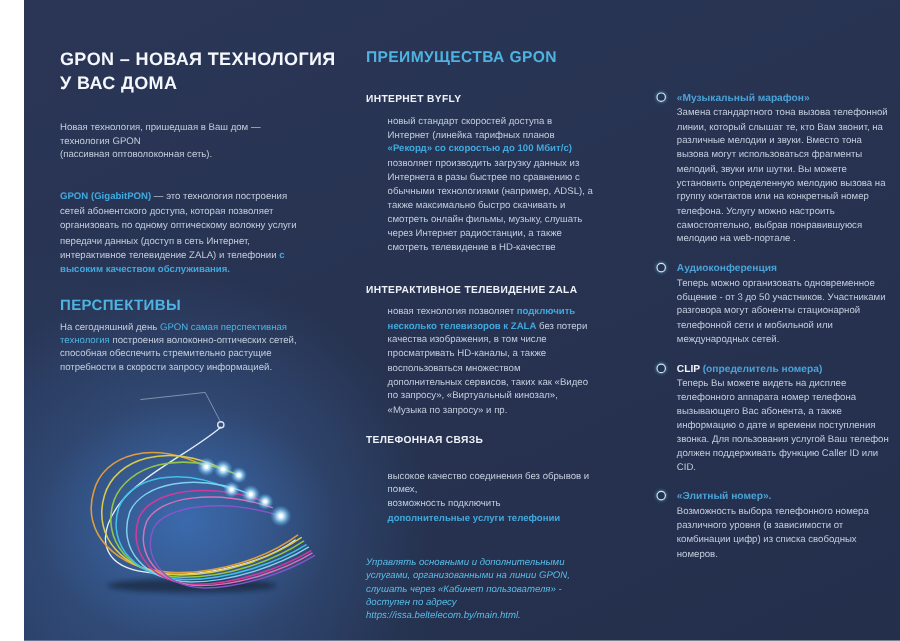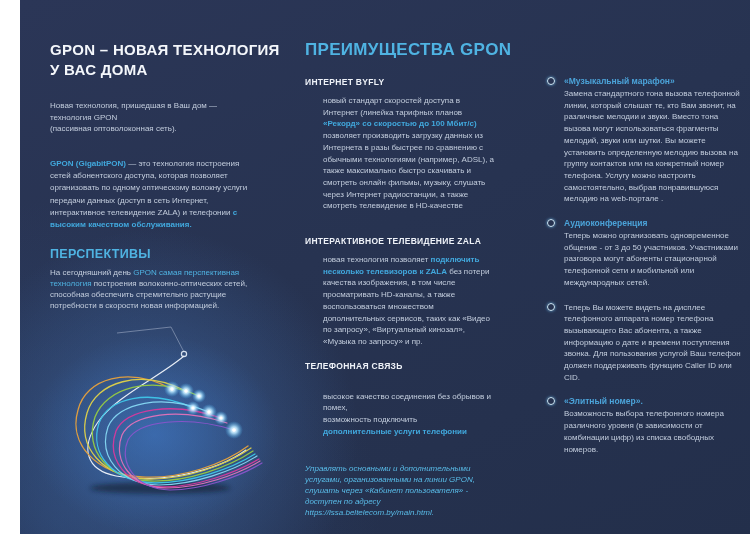--- a/index.html
+++ b/index.html
@@ -51,21 +51,21 @@
 технология GPON
 (пассивная оптоволоконная сеть).</div>
 
   <div class="abs body-txt" style="left:30px;top:158px;width:202px;line-height:12.2px;">
     <span class="cy">GPON (GigabitPON)</span><span> — это технология построения сетей абонентского доступа, которая позволяет организовать по одному оптическому волокну услуги передачи данных (доступ в сеть Интернет, интерактивное телевидение ZALA) и телефонии </span><span class="cy">с высоким качеством обслуживания.</span>
   </div>
 
   <div class="abs h-cyan" style="left:30px;top:247px;font-size:12.5px;">ПЕРСПЕКТИВЫ</div>
 
   <div class="abs body-txt" style="left:30px;top:268px;width:202px;line-height:10.9px;">
-    <span>На сегодняшний день </span><span class="cy-soft">GPON самая перспективная технология</span><span> построения волоконно-оптических сетей, способная обеспечить стремительно растущие потребности в скорости новая информацией.</span>
+    <span>На сегодняшний день </span><span class="cy-soft">GPON самая перспективная технология</span><span> построения волоконно-оптических сетей, способная обеспечить стремительно растущие потребности в скорости запросу информацией.</span>
   </div>
 
   <svg class="abs" style="left:0;top:250px;" width="270" height="284" viewBox="0 0 270 284">
     <defs>
       <radialGradient id="tipGlow">
         <stop offset="0" stop-color="#ffffff"></stop>
         <stop offset="0.35" stop-color="#bfe9ff" stop-opacity="0.9"></stop>
         <stop offset="1" stop-color="#3ea8e8" stop-opacity="0"></stop>
       </radialGradient>
       <radialGradient id="softGlow">
@@ -106,21 +106,21 @@
       <circle cx="201" cy="168" r="7" fill="url(#tipGlow)"></circle>
         <circle cx="201" cy="168" r="1.6" fill="#fff"></circle>
       <circle cx="214" cy="180" r="9" fill="url(#tipGlow)"></circle>
         <circle cx="214" cy="180" r="1.8" fill="#fff"></circle>
     </g>
 
     <polyline points="97,83 151,77 164,102" fill="none" stroke="#dce6f4" stroke-width="0.7" opacity="0.55"></polyline>
     <circle cx="164" cy="104" r="2.6" fill="none" stroke="#e8f0fa" stroke-width="1.2" opacity="0.9"></circle>
   </svg>
 
-  <div class="abs h-cyan" style="left:285px;top:40px;font-size:17px;">ПРЕИМУЩЕСТВА GPON</div>
+  <div class="abs h-cyan" style="left:285px;top:40px;font-size:13px;">ПРЕИМУЩЕСТВА GPON</div>
 
   <div class="abs subhead" style="left:285px;top:77px;">ИНТЕРНЕТ BYFLY</div>
   <div class="abs body-txt" style="left:303px;top:95px;width:172px;line-height:11.7px;">
     <span>новый стандарт скоростей доступа в Интернет (линейка тарифных планов </span><span class="cy">«Рекорд» со скоростью до 100 Мбит/с)</span><span> позволяет производить загрузку данных из Интернета в разы быстрее по сравнению с обычными технологиями (например, ADSL), а также максимально быстро скачивать и смотреть онлайн фильмы, музыку, слушать через Интернет радиостанции, а также смотреть телевидение в HD-качестве</span>
   </div>
 
   <div class="abs body-txt" style="left:303px;top:254px;width:172px;line-height:11.7px;">
     <span>новая технология позволяет </span><span class="cy">подключить несколько телевизоров к ZALA</span><span> без потери качества изображения, в том числе просматривать HD-каналы, а также воспользоваться множеством дополнительных сервисов, таких как «Видео по запросу», «Виртуальный кинозал», «Музыка по запросу» и пр.</span>
   </div>
   <div class="abs subhead" style="left:285px;top:236px;">ИНТЕРАКТИВНОЕ ТЕЛЕВИДЕНИЕ ZALA</div>
@@ -148,20 +148,23 @@
 
 
     <div class="svc-item">
       <span class="svc-bullet"></span>
       <div class="svc-title">Аудиоконференция</div>
       <div class="svc-body">Теперь можно организовать одновременное общение - от 3 до 50 участников. Участниками разговора могут абоненты стационарной телефонной сети и мобильной или международных сетей.</div>
     </div>
 
     <div class="svc-item">
       <span class="svc-bullet"></span>
+      <div class="svc-title">
+        <span class="wh">CLIP</span><span> (определитель номера)</span>
+      </div>
       <div class="svc-body">Теперь Вы можете видеть на дисплее телефонного аппарата номер телефона вызывающего Вас абонента, а также информацию о дате и времени поступления звонка. Для пользования услугой Ваш телефон должен поддерживать функцию Caller ID или CID.</div>
     </div>
 
     <div class="svc-item">
       <span class="svc-bullet"></span>
       <div class="svc-title">«Элитный номер».</div>
       <div class="svc-body">Возможность выбора телефонного номера различного уровня (в зависимости от комбинации цифр) из списка свободных номеров.</div>
     </div>
 
   </div>

